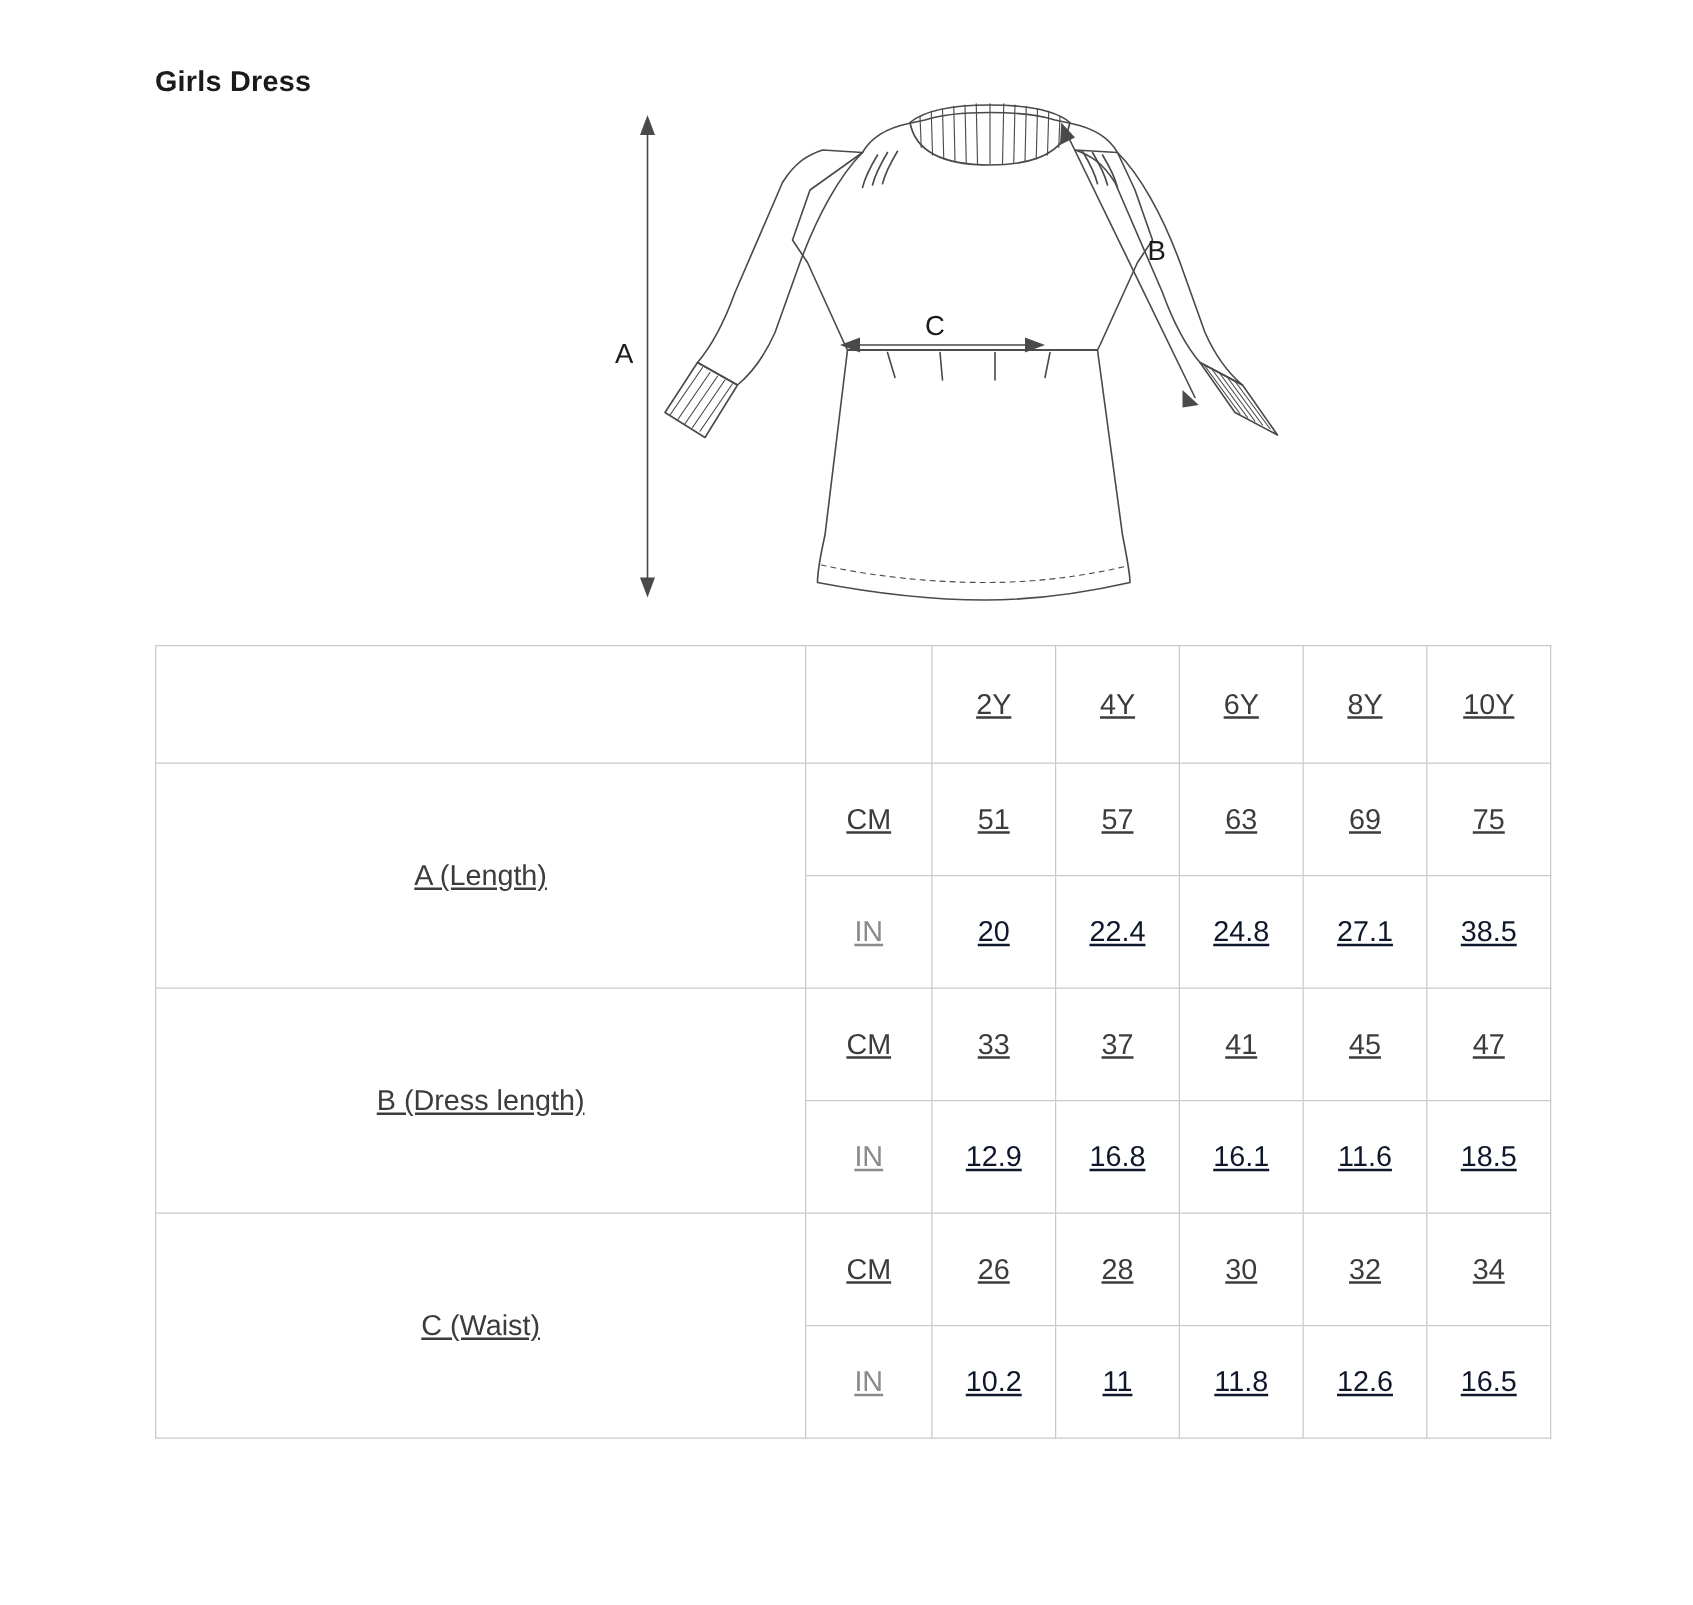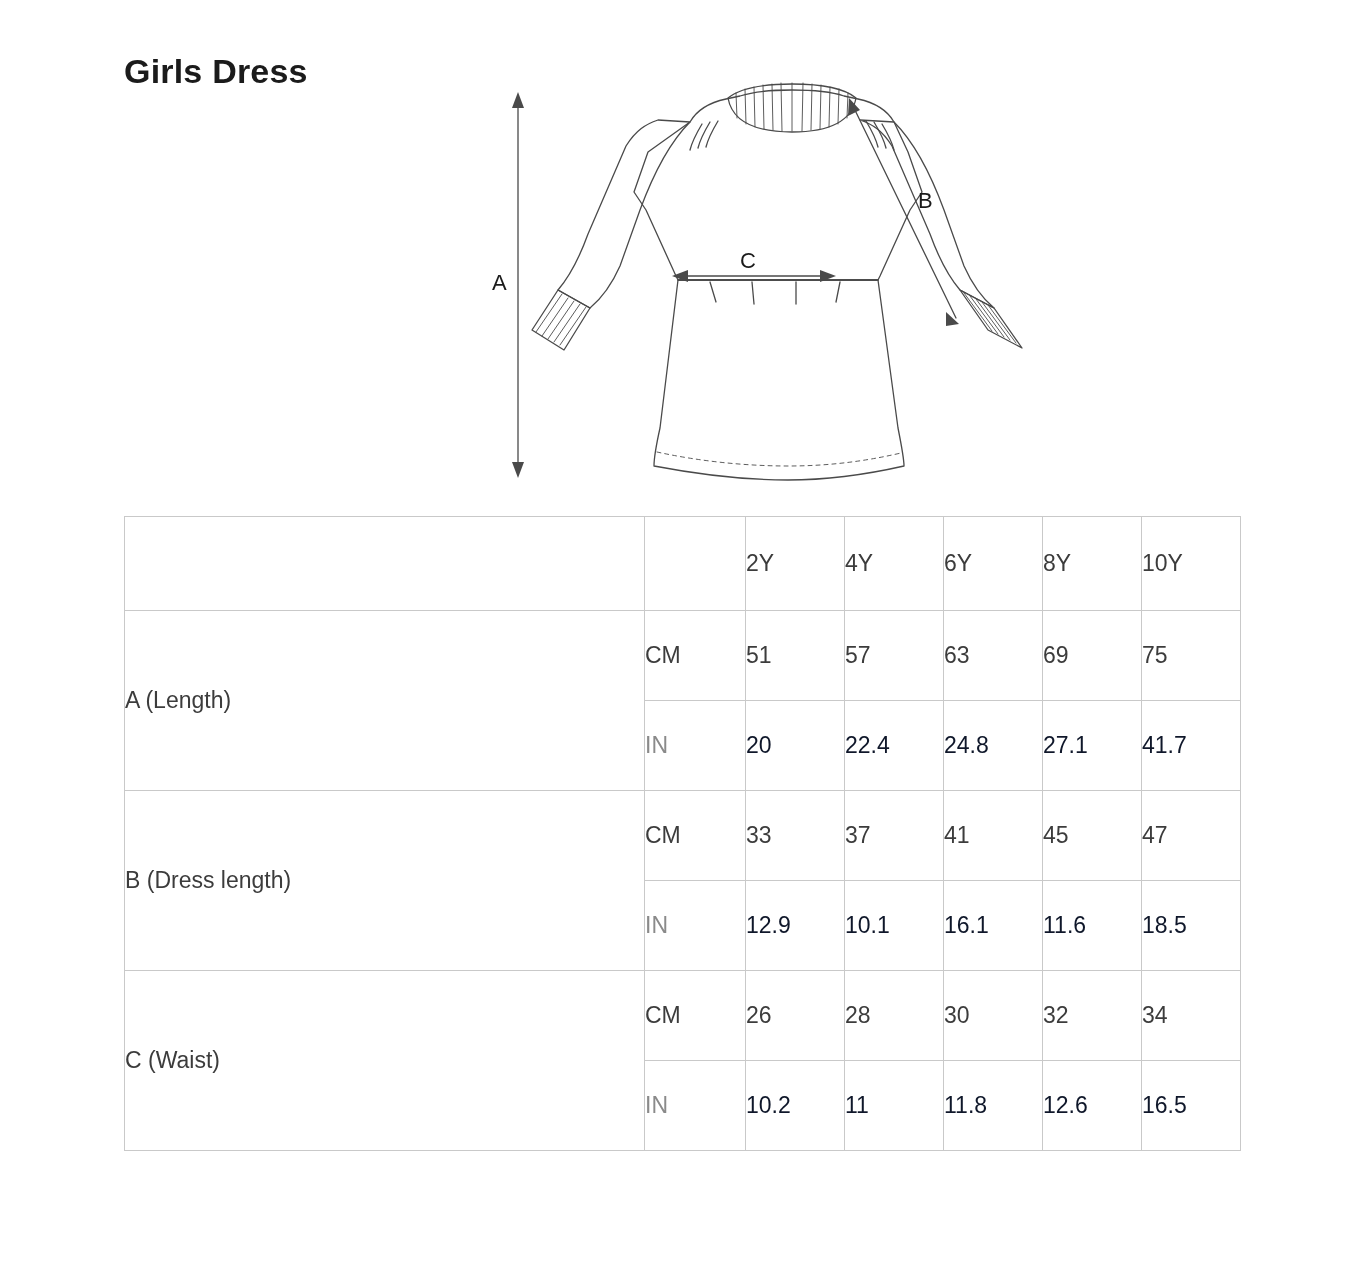--- a/index.html
+++ b/index.html
@@ -17,21 +17,21 @@
   }
   .page {
     position: relative;
     width: 1354px;
     height: 1284px;
   }
   .title {
     position: absolute;
     left: 124px;
     top: 52px;
-    font-size: 34px;
+    font-size: 23px;
     font-weight: bold;
     color: #1b1b1b;
     letter-spacing: 0.2px;
   }
 
   
   .diagram {
     position: absolute;
     left: 440px;
     top: 80px;
@@ -56,23 +56,24 @@
     top: 516px;
     width: 1117px;
     border-collapse: collapse;
     table-layout: fixed;
   }
   .sizetable td, .sizetable th {
     border: 1px solid #c9c9c9;
     font-weight: normal;
     font-size: 23px;
     color: #3c3c3c;
-    text-align: left;
+    text-align: center;
     padding: 0;
     height: 89px;
+    text-decoration: underline;
   }
   .sizetable .col-name { width: 520px; }
   .sizetable .col-unit { width: 101px; }
   .sizetable .col-size { width: 99px; }
 
   .head-row td { height: 93px; font-size: 23px; color: #3c3c3c; }
   .head-blank { border-right: 1px solid #c9c9c9; }
 
   .row-label {
     text-align: left;
@@ -211,36 +212,36 @@
         <td>63</td>
         <td>69</td>
         <td>75</td>
       </tr>
       <tr class="in-row">
         <td class="unit-cell">IN</td>
         <td>20</td>
         <td>22.4</td>
         <td>24.8</td>
         <td>27.1</td>
-        <td>41.7</td>
+        <td>38.5</td>
       </tr>
 
       <tr class="group-top">
         <td class="row-label" rowspan="2">B (Dress length)</td>
         <td class="unit-cell">CM</td>
         <td>33</td>
         <td>37</td>
         <td>41</td>
         <td>45</td>
         <td>47</td>
       </tr>
       <tr class="in-row">
         <td class="unit-cell">IN</td>
         <td>12.9</td>
-        <td>10.1</td>
+        <td>16.8</td>
         <td>16.1</td>
         <td>11.6</td>
         <td>18.5</td>
       </tr>
 
       <tr class="group-top">
         <td class="row-label" rowspan="2">C (Waist)</td>
         <td class="unit-cell">CM</td>
         <td>26</td>
         <td>28</td>

